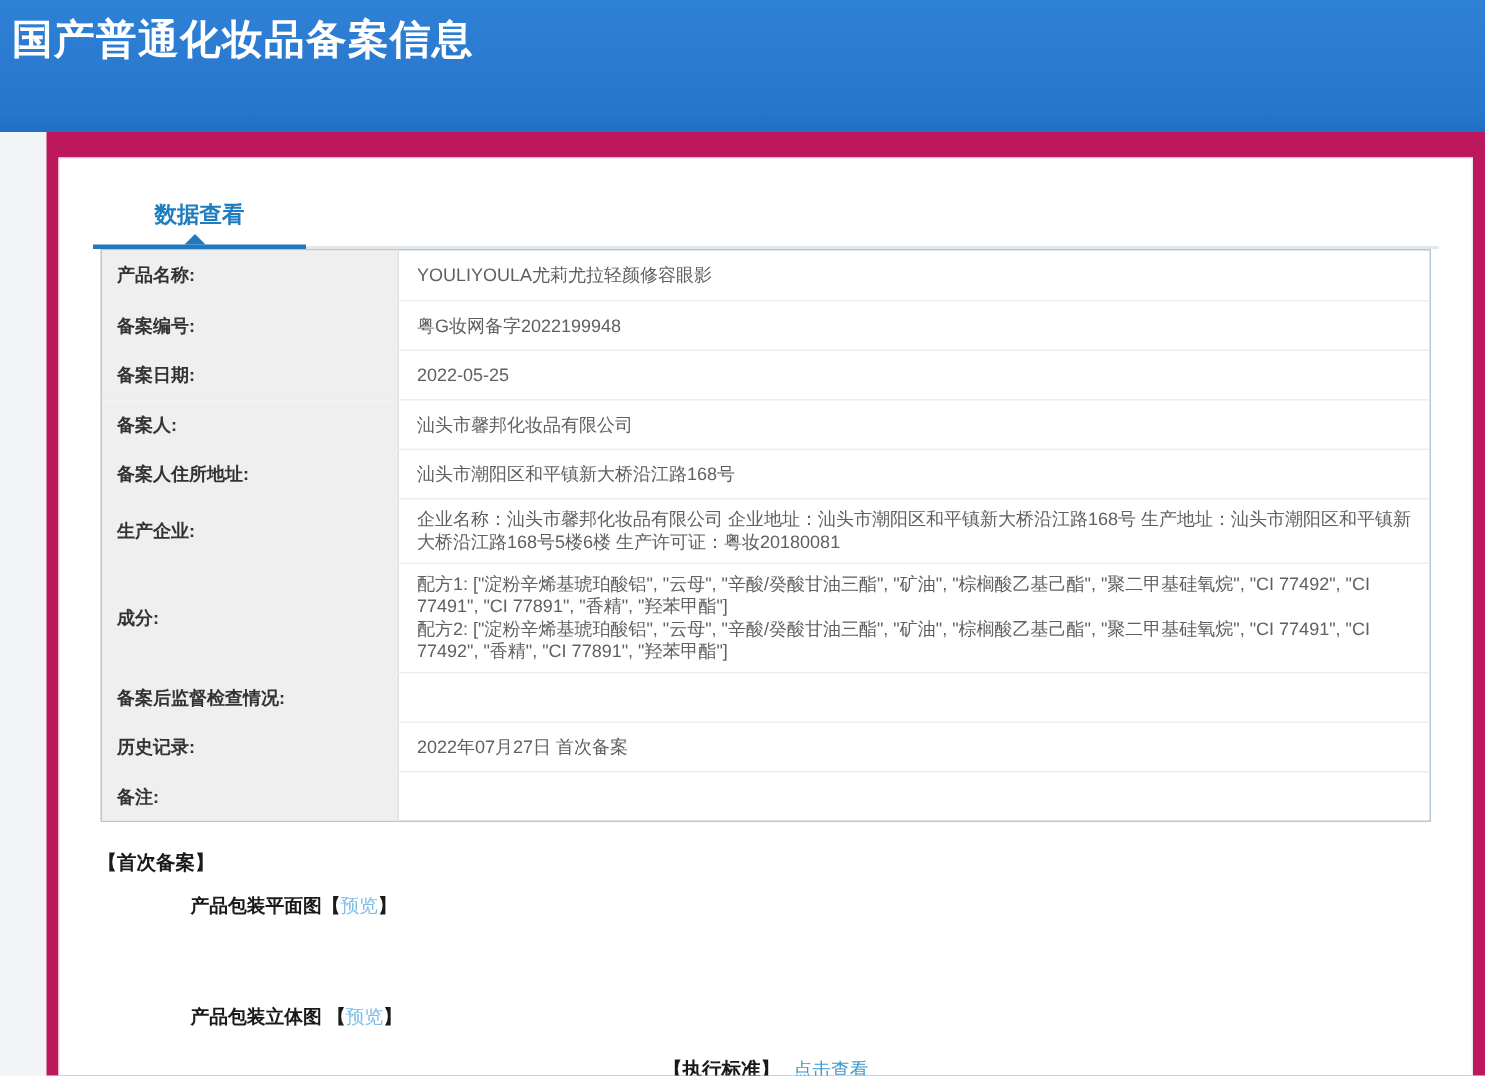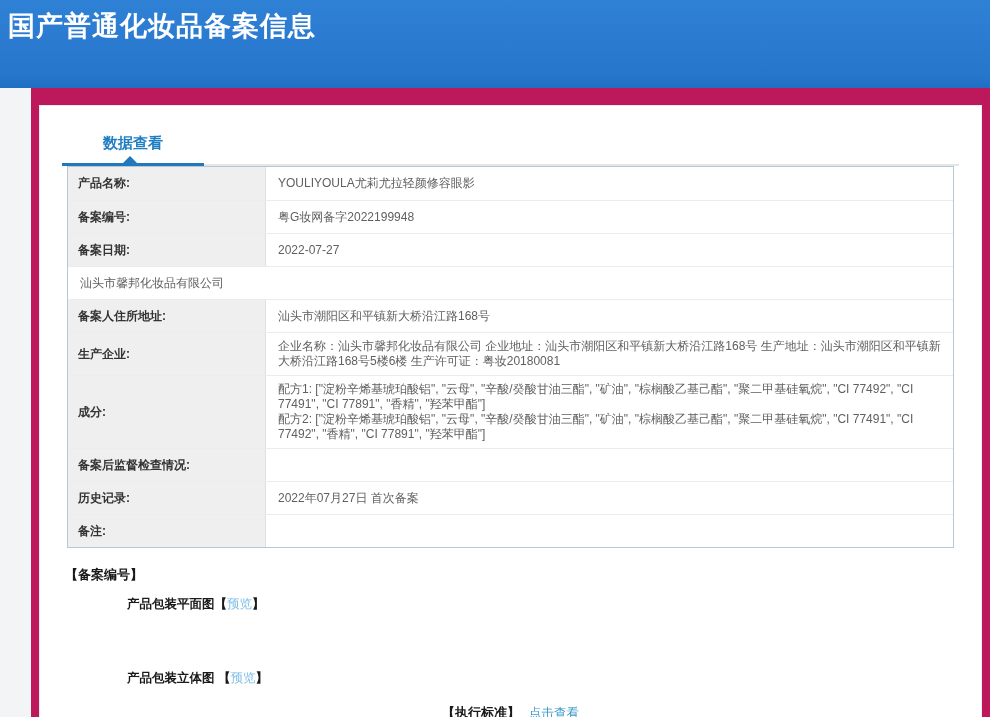--- a/index.html
+++ b/index.html
@@ -81,24 +81,25 @@
         </div>
         <div class="t-row">
           <div class="t-label">备案编号:</div>
           <div class="t-value">
               <span>粤G妆网备字2022199948</span>
             </div>
         </div>
         <div class="t-row">
           <div class="t-label">备案日期:</div>
           <div class="t-value">
-              <span>2022-07-27</span>
+              <span>2022-05-25</span>
             </div>
         </div>
         <div class="t-row">
+          <div class="t-label">备案人:</div>
           <div class="t-value">
               <span>汕头市馨邦化妆品有限公司</span>
             </div>
         </div>
         <div class="t-row">
           <div class="t-label">备案人住所地址:</div>
           <div class="t-value">
               <span>汕头市潮阳区和平镇新大桥沿江路168号</span>
             </div>
         </div>
@@ -128,21 +129,21 @@
             </div>
         </div>
         <div class="t-row">
           <div class="t-label">备注:</div>
           <div class="t-value">
               <span></span>
             </div>
         </div>
       </div>
 
-      <div class="sec-title">【备案编号】</div>
+      <div class="sec-title">【首次备案】</div>
 
       <div class="pkg-row">
         <div>
           <span class="pkg-item">产品包装平面图</span><span class="bracket">【</span><a class="link-light">预览</a><span class="bracket">】</span>
         </div>
         <div>
           <span class="pkg-item">产品包装立体图 </span><span class="bracket">【</span><a class="link-light">预览</a><span class="bracket">】</span>
         </div>
       </div>
 

